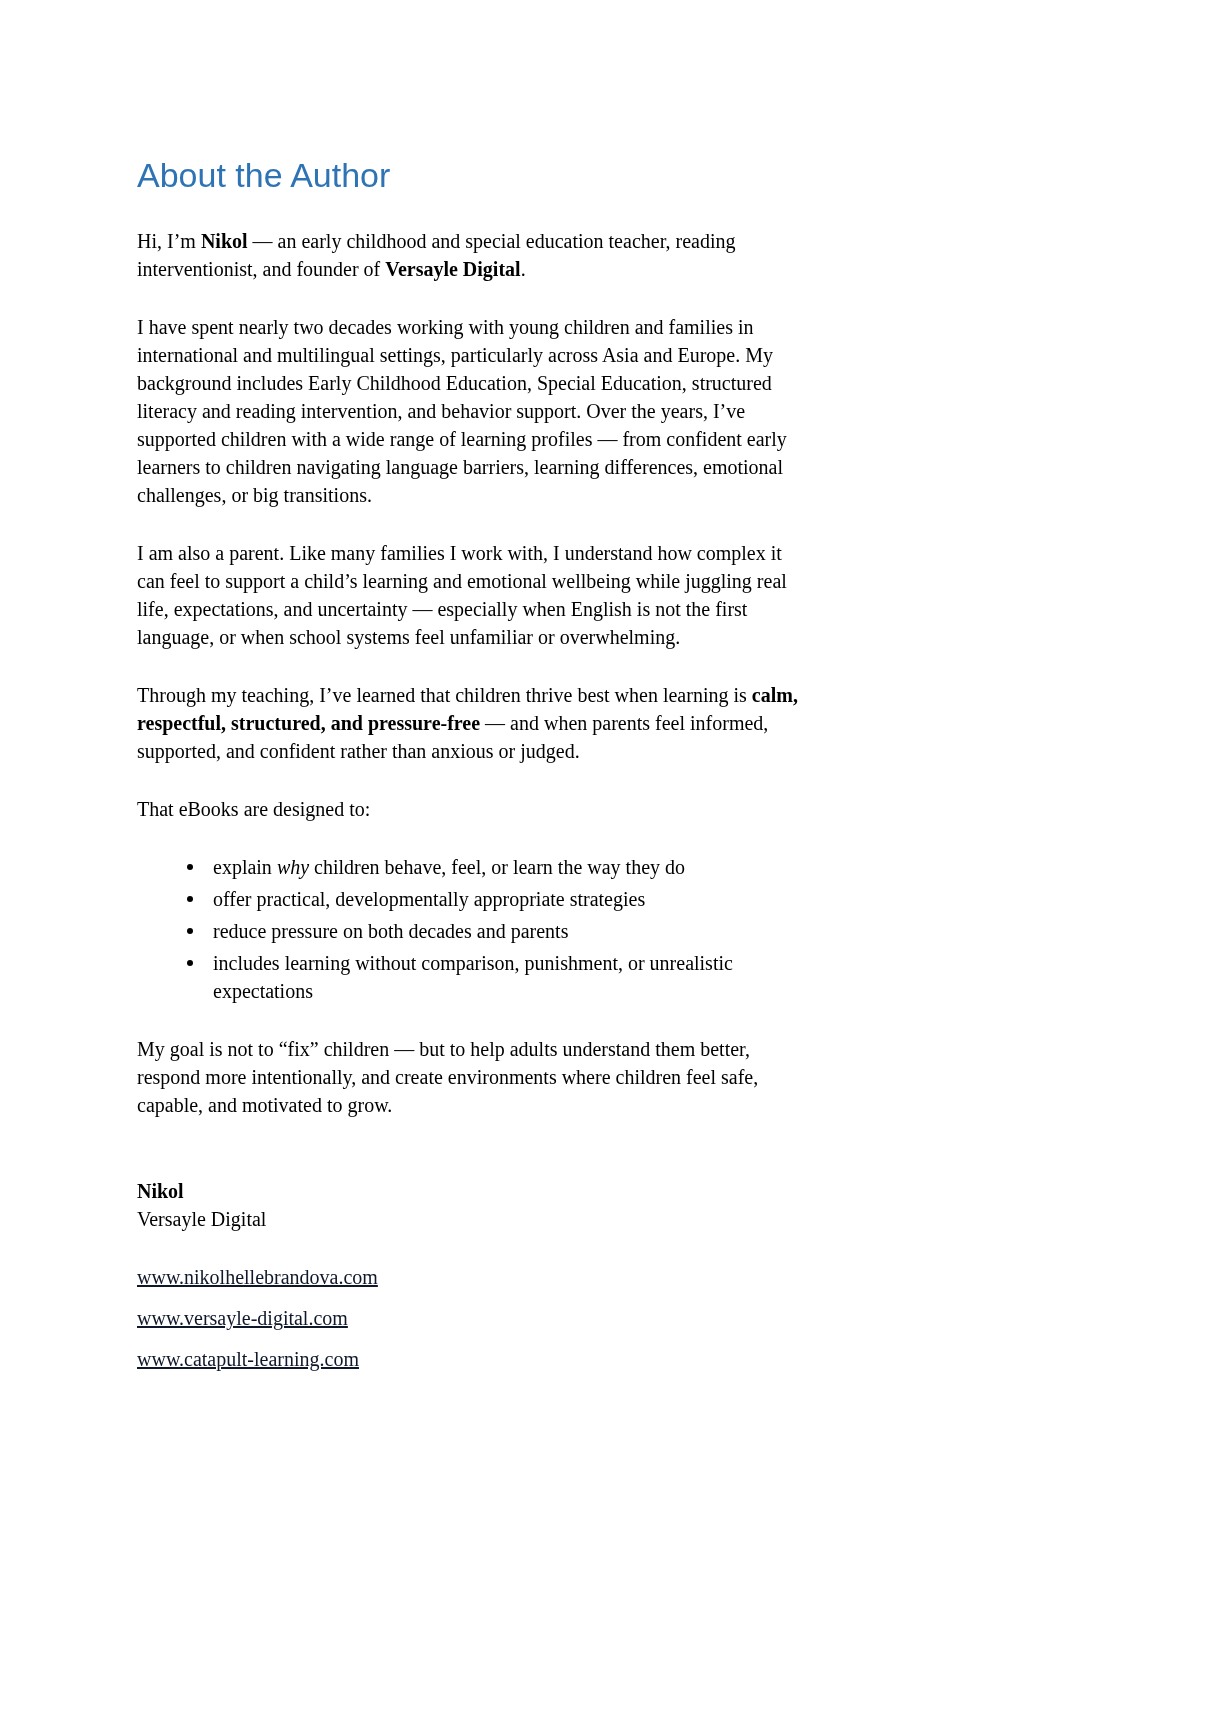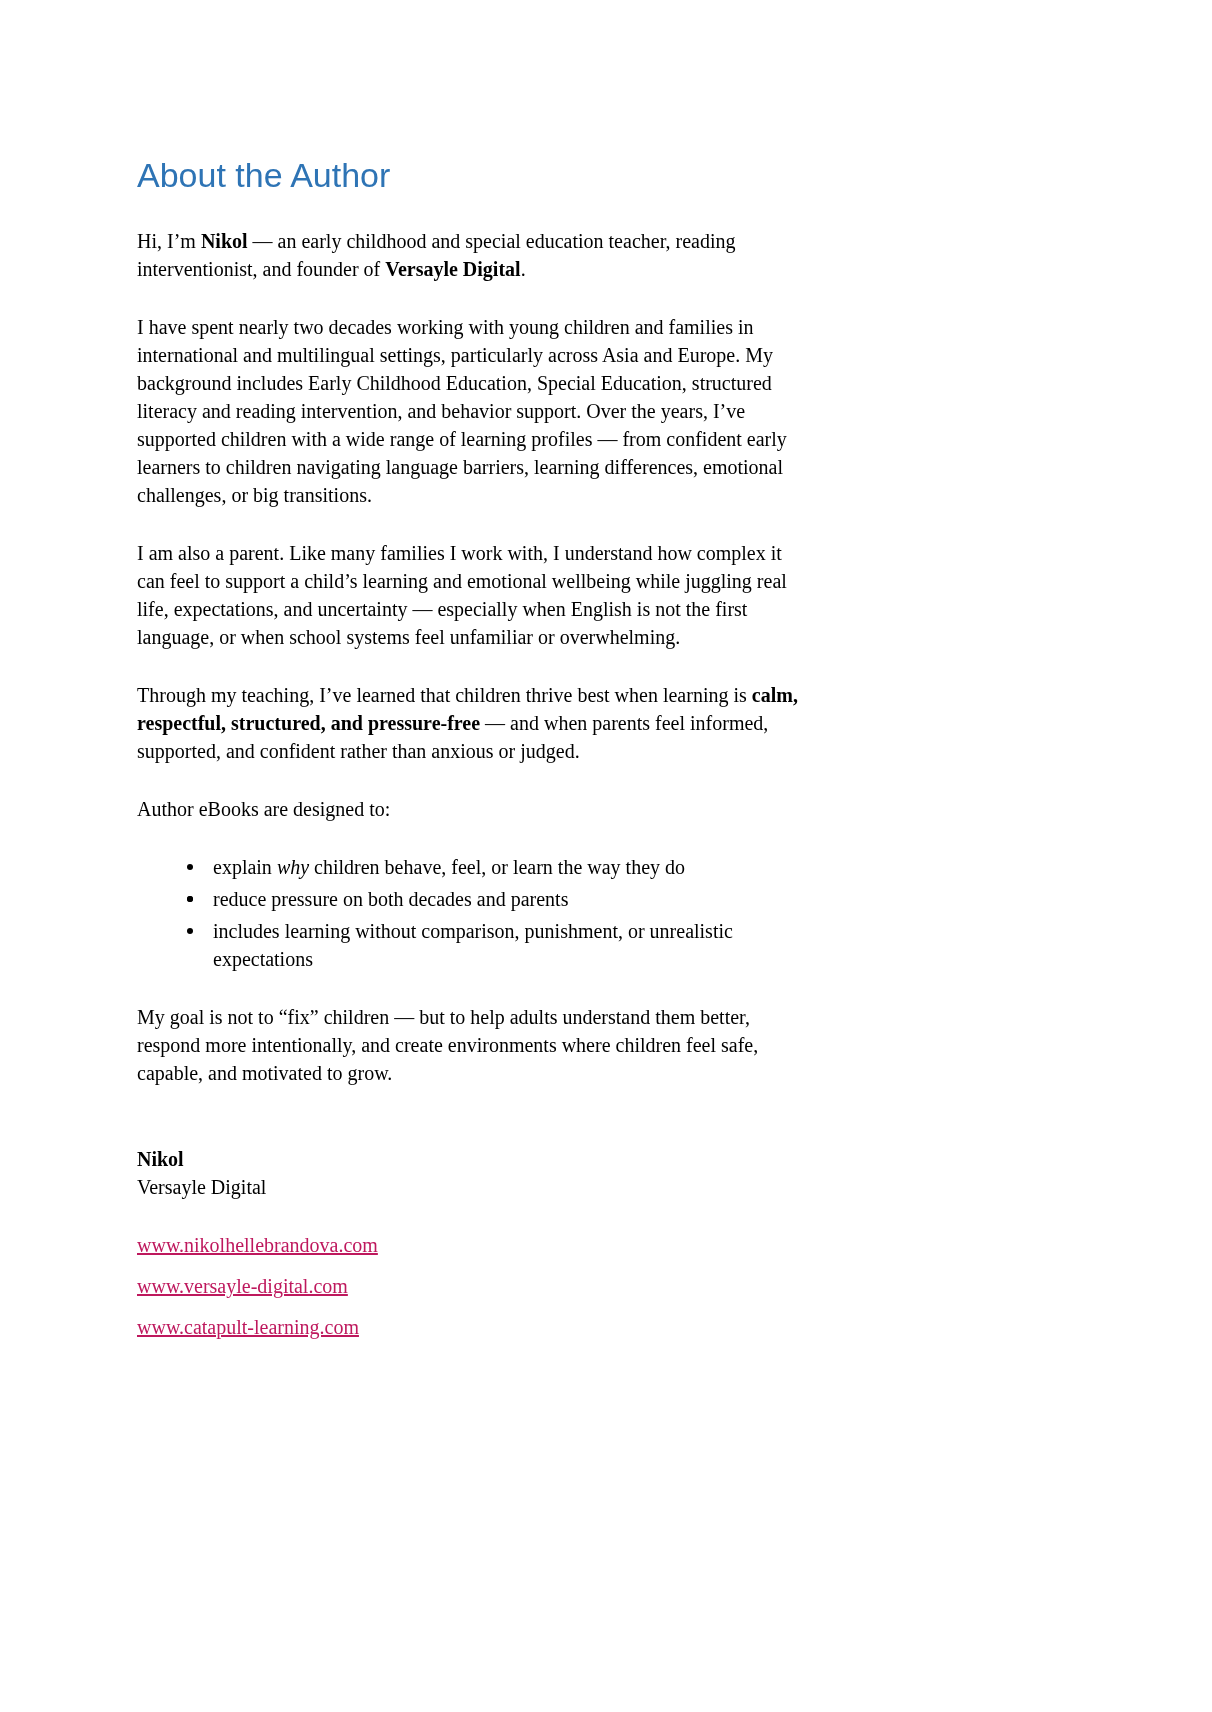--- a/index.html
+++ b/index.html
@@ -68,45 +68,46 @@
   }
   .sig-company {
     font-size: 20px;
     line-height: 28px;
     margin: 0 0 30px 0;
   }
   .links a {
     display: table;
     font-size: 20px;
     line-height: 28px;
-    color: #be185d;
+    color: #0f172a;
     text-decoration: underline;
     margin: 0 15px 13px 0;
   }
 </style>
 </head>
 <body>
 
 <div class="page">
 
   <h1 class="doc-title">About the Author</h1>
 
   <p class="para">Hi, I’m <b>Nikol</b> — an early childhood and special education teacher, reading interventionist, and founder of <b>Versayle Digital</b>.</p>
   <p class="para">I have spent nearly two decades working with young children and families in international and multilingual settings, particularly across Asia and Europe. My background includes Early Childhood Education, Special Education, structured literacy and reading intervention, and behavior support. Over the years, I’ve supported children with a wide range of learning profiles — from confident early learners to children navigating language barriers, learning differences, emotional challenges, or big transitions.</p>
   <p class="para">I am also a parent. Like many families I work with, I understand how complex it can feel to support a child’s learning and emotional wellbeing while juggling real life, expectations, and uncertainty — especially when English is not the first language, or when school systems feel unfamiliar or overwhelming.</p>
   <p class="para">Through my teaching, I’ve learned that children thrive best when learning is <b>calm, respectful, structured, and pressure-free</b> — and when parents feel informed, supported, and confident rather than anxious or judged.</p>
-  <p class="para">Author eBooks are designed to:</p>
+  <p class="para">That eBooks are designed to:</p>
 
   <ul class="bullet-list">
     <li>
       <span class="bullet-dot"></span>
       <span>explain <i>why</i> children behave, feel, or learn the way they do</span>
     </li>
     <li>
       <span class="bullet-dot"></span>
+      <span>offer practical, developmentally appropriate strategies</span>
     </li>
     <li>
       <span class="bullet-dot"></span>
       <span>reduce pressure on both decades and parents</span>
     </li>
     <li>
       <span class="bullet-dot"></span>
       <span>includes learning without comparison, punishment, or unrealistic expectations</span>
     </li>
   </ul>

